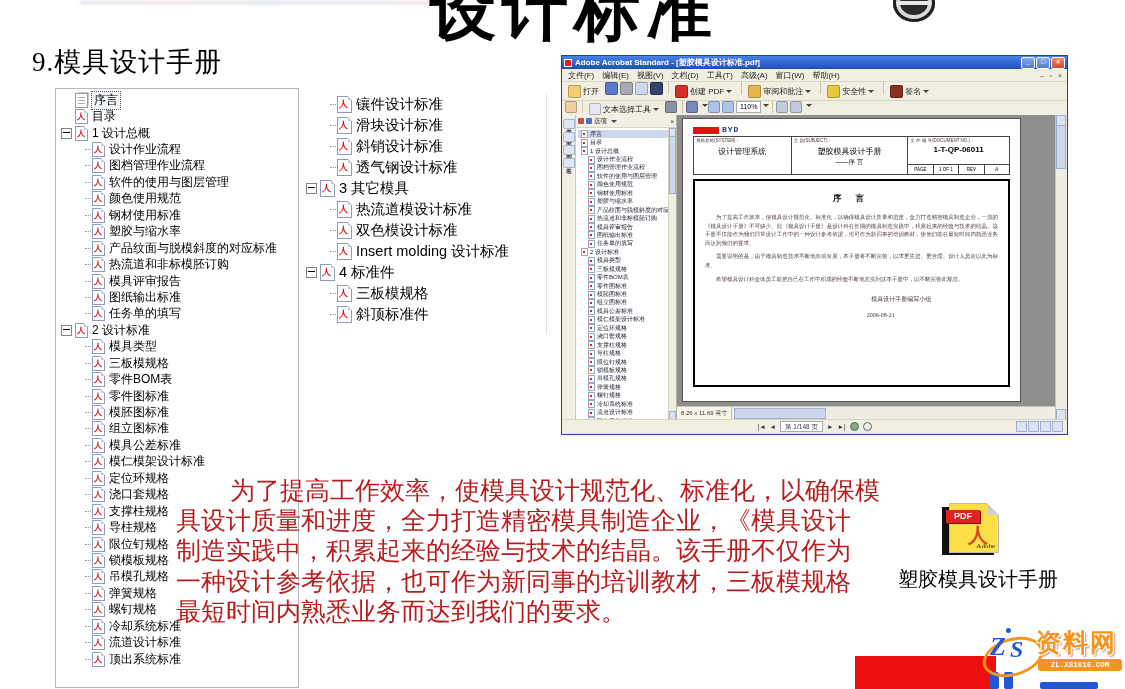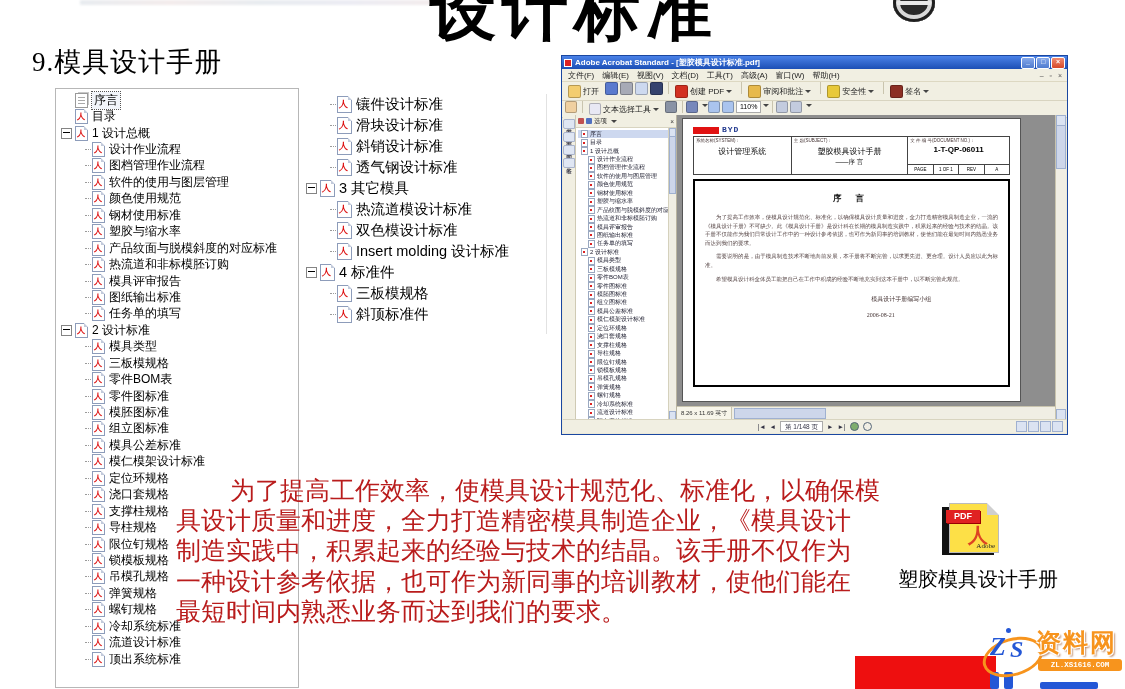--- a/index.html
+++ b/index.html
@@ -721,21 +721,21 @@
       <i></i>
       <i></i>
     </div>
   </div>
 </div>
 
 <div class="abs intro" id="intro">
     <div class="iline">为了提高工作效率，使模具设计规范化、标准化，以确保模</div>
     <div class="iline">具设计质量和进度，全力打造精密模具制造企业，《模具设计</div>
     <div class="iline">制造实践中，积累起来的经验与技术的结晶。该手册不仅作为</div>
-    <div class="iline">一种设计参考依据，也可作为新同事的培训教材，使他们能在</div>
+    <div class="iline">一种设计参考依据，也可作为新同事的培训教材，三板模规格</div>
     <div class="iline">最短时间内熟悉业务而达到我们的要求。</div>
   </div>
 
 <div class="abs pdfico">
   <div class="shadow"></div>
   <div class="pagebg">
     <div class="fold"></div>
     <div class="ribbon">PDF</div>
     <div class="aglyph">人</div>
     <div class="aword">Adobe</div>

